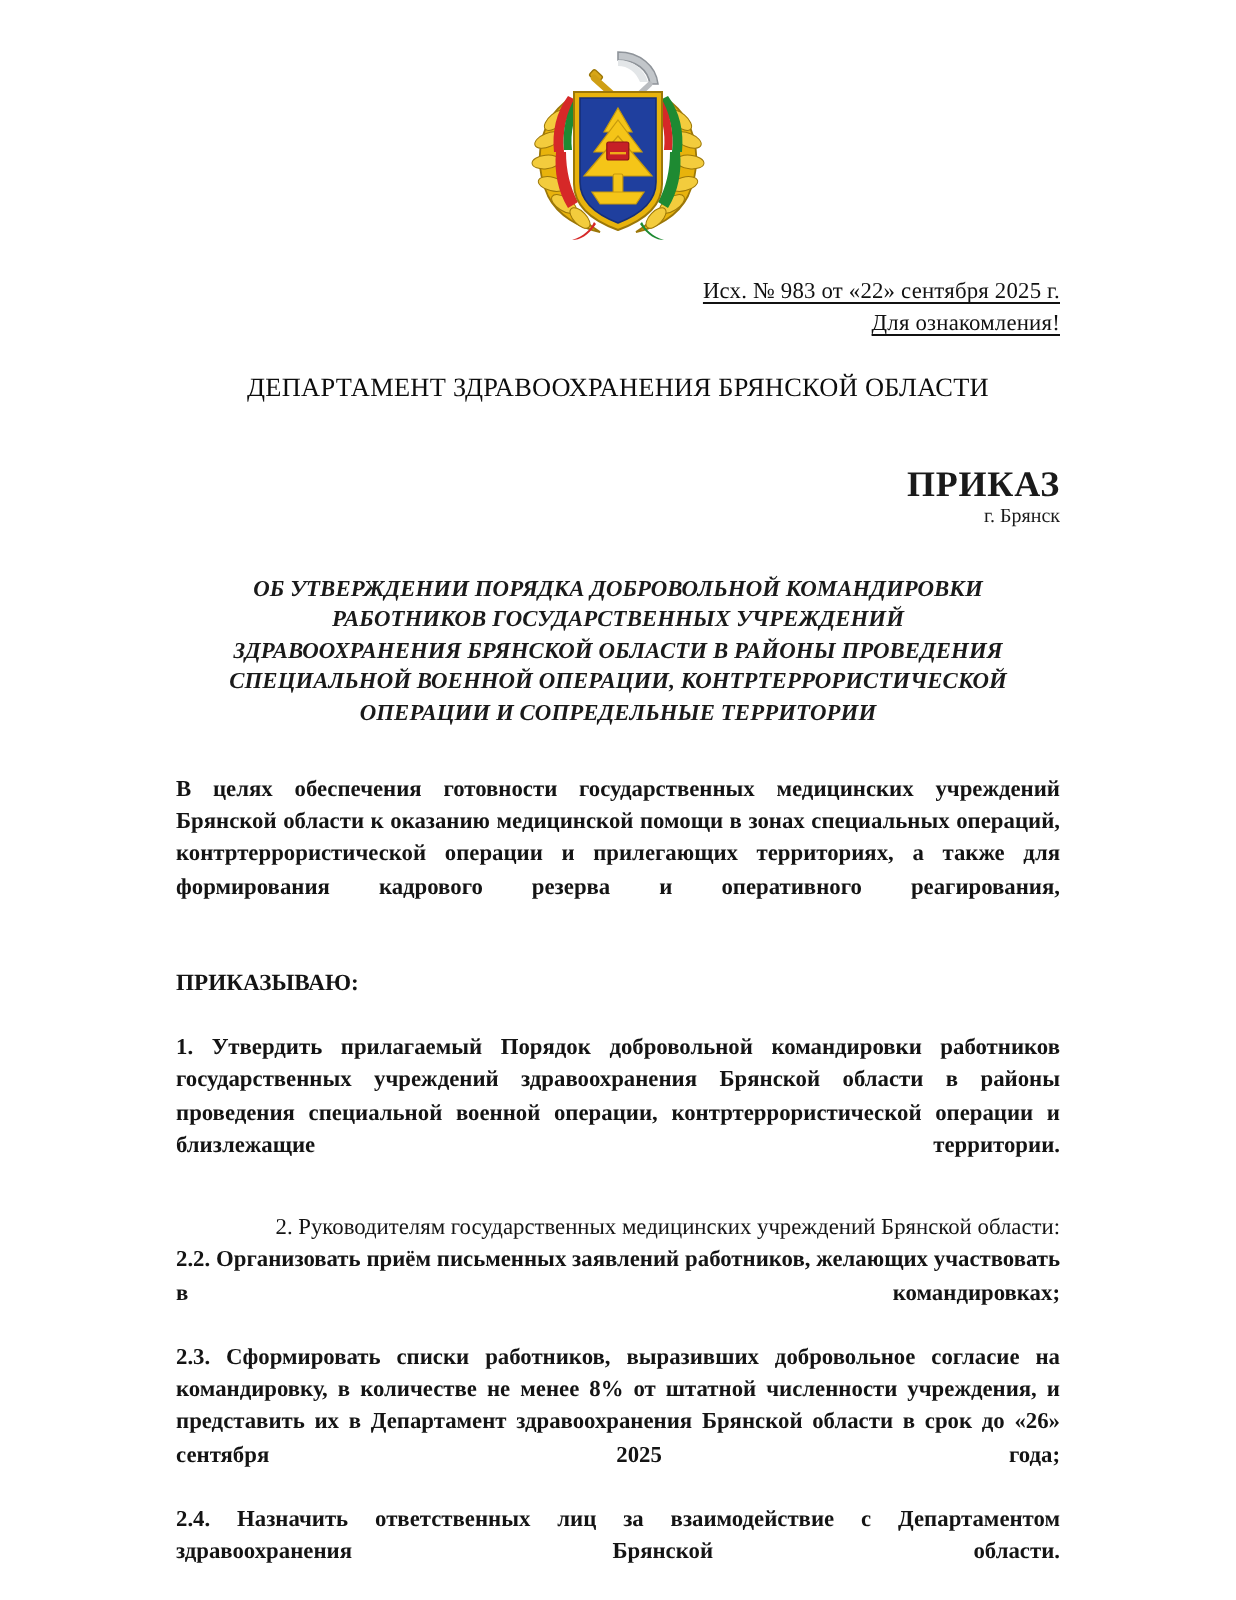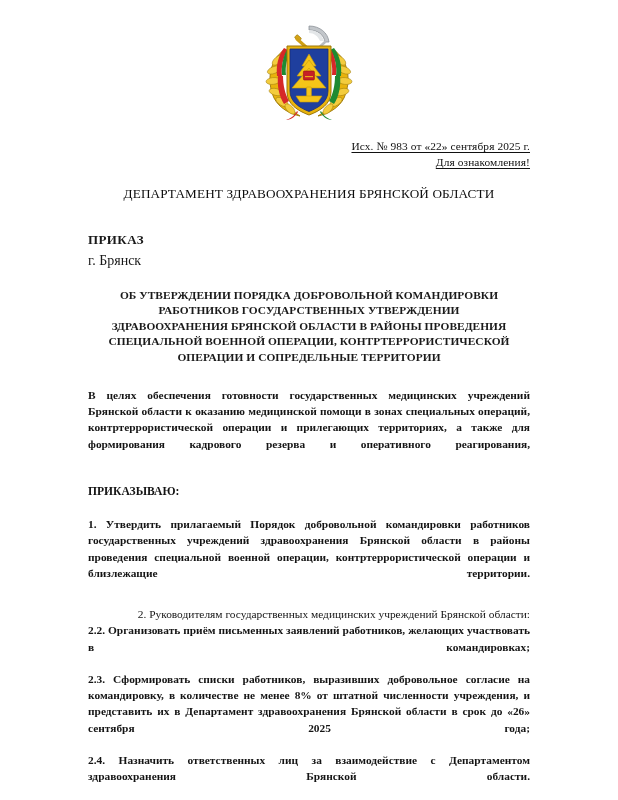--- a/index.html
+++ b/index.html
@@ -71,47 +71,47 @@
     font-weight: normal;
     font-size: 13.2px;
     letter-spacing: .15px;
     color: #0d0d0d;
   }
   .doc-type {
     position: absolute;
     top: 232px;
     left: 88px;
     width: 442px;
-    text-align: left;
-    font-weight: bold;
-    font-size: 13px;
+    text-align: right;
+    font-weight: bold;
+    font-size: 18px;
     letter-spacing: .4px;
   }
   .doc-city {
     position: absolute;
     top: 253px;
     left: 88px;
     width: 442px;
-    text-align: left;
-    font-size: 14px;
+    text-align: right;
+    font-size: 10px;
   }
 
   
   .subject {
     position: absolute;
     top: 288px;
     left: 88px;
     width: 442px;
     text-align: center;
     font-weight: bold;
     font-size: 11.4px;
     line-height: 15.4px;
     letter-spacing: .05px;
   }
-  .subject .ln { display: block; white-space: nowrap; }
+  .subject .ln { display: block; white-space: nowrap; font-style: italic; }
 
   
   .body-block {
     position: absolute;
     top: 387px;
     left: 88px;
     width: 442px;
   }
   .para {
     font-size: 11.4px;
@@ -221,21 +221,21 @@
     </div>
   </div>
 
   <div class="org-title">ДЕПАРТАМЕНТ ЗДРАВООХРАНЕНИЯ БРЯНСКОЙ ОБЛАСТИ</div>
 
   <div class="doc-type">ПРИКАЗ</div>
   <div class="doc-city">г. Брянск</div>
 
   <div class="subject">
     <span class="ln">ОБ УТВЕРЖДЕНИИ ПОРЯДКА ДОБРОВОЛЬНОЙ КОМАНДИРОВКИ</span>
-    <span class="ln">РАБОТНИКОВ ГОСУДАРСТВЕННЫХ УТВЕРЖДЕНИИ</span>
+    <span class="ln">РАБОТНИКОВ ГОСУДАРСТВЕННЫХ УЧРЕЖДЕНИЙ</span>
     <span class="ln">ЗДРАВООХРАНЕНИЯ БРЯНСКОЙ ОБЛАСТИ В РАЙОНЫ ПРОВЕДЕНИЯ</span>
     <span class="ln">СПЕЦИАЛЬНОЙ ВОЕННОЙ ОПЕРАЦИИ, КОНТРТЕРРОРИСТИЧЕСКОЙ</span>
     <span class="ln">ОПЕРАЦИИ И СОПРЕДЕЛЬНЫЕ ТЕРРИТОРИИ</span>
   </div>
 
   <div class="body-block">
 
     <p class="para just-all">В целях обеспечения готовности государственных медицинских учреждений Брянской области к оказанию медицинской помощи в зонах специальных операций, контртеррористической операции и прилегающих территориях, а также для формирования кадрового резерва и оперативного реагирования,</p>
 
     <p class="para order-word">ПРИКАЗЫВАЮ:</p>

